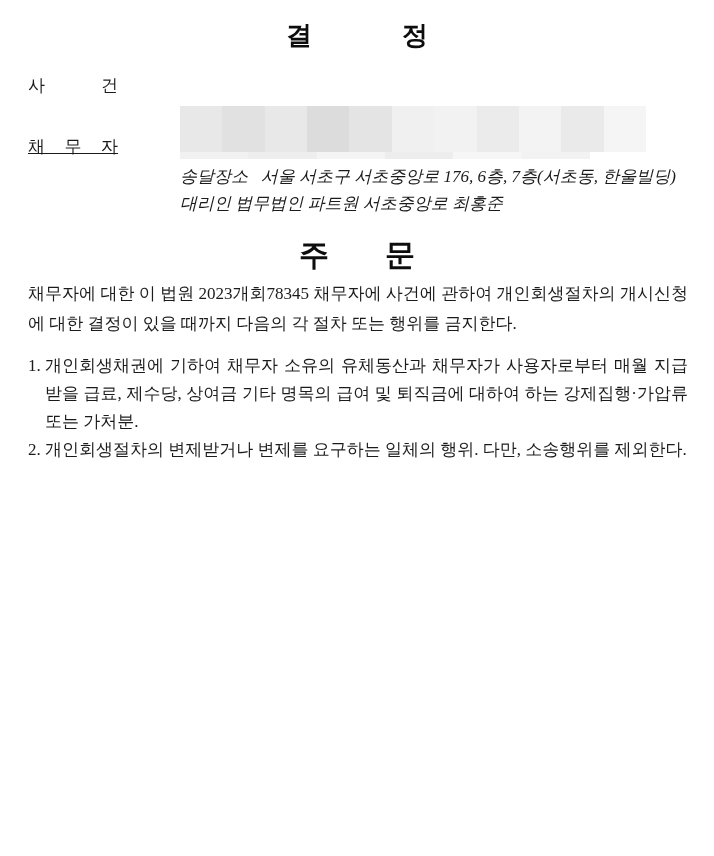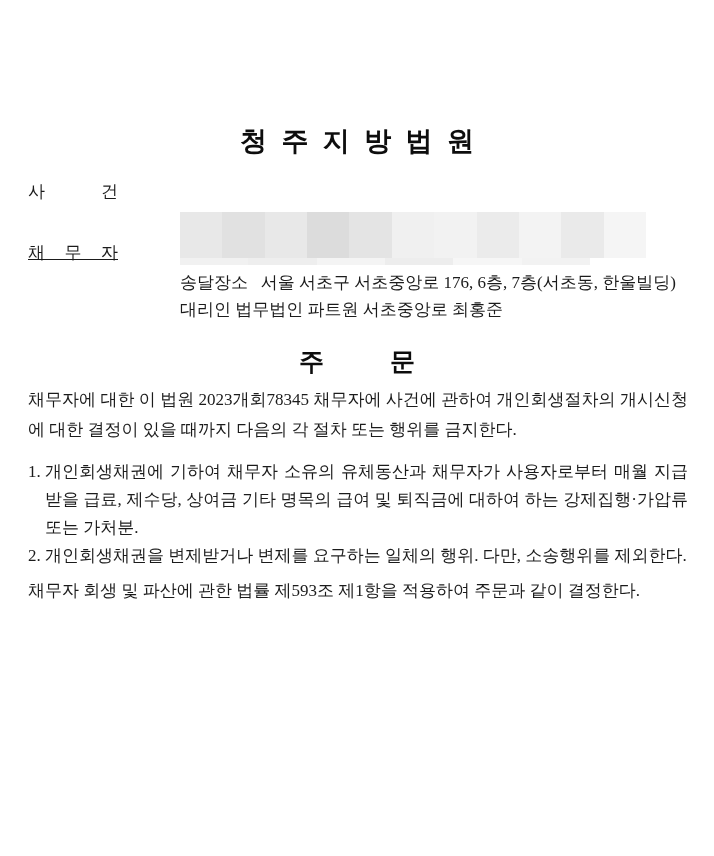--- a/index.html
+++ b/index.html
@@ -72,27 +72,27 @@
   .redaction { margin-left: 62px; width: 466px; }
   .redaction-main { display: flex; height: 46px; }
   .redaction-sub { display: flex; height: 7px; width: 88%; }
   .rb { flex: 1 1 auto; }
 
   .address-block {
     margin: 4px 26px 0 180px;
     line-height: 27px;
     text-align: justify;
   }
-  .address-line { white-space: pre-wrap; }
+  .address-line { white-space: pre-wrap; font-style: italic; }
 
   .section-head-wrap { margin-top: 22px; }
   .section-head {
     display: inline-block;
     width: 116px;
-    font-size: 25px;
+    font-size: 30px;
     line-height: 32px;
     text-align: justify;
     text-align-last: justify;
     white-space: nowrap;
   }
 
   .para {
     margin: 8px 26px 0 28px;
     line-height: 30px;
     text-align: justify;
@@ -116,24 +116,24 @@
     margin: 6px 26px 0 28px;
     line-height: 30px;
     text-align: justify;
   }
 </style>
 </head>
 <body>
 
 <div class="page">
 
-  <div class="title-wrap center">
-    <span class="court-title heading">청 주 지 방 법 원</span>
+
+  <div class="subtitle-wrap center">
+    <span class="doc-subtitle heading">결 정</span>
   </div>
-
 
   <div class="fields">
 
     <div class="field-row">
       <span class="field-label">사 건</span>
     </div>
 
     <div class="field-row">
       <span class="field-label">채 무 자</span>
       <div class="redaction" style="margin-left:62px">
@@ -174,20 +174,19 @@
 
   <div class="para">채무자에 대한 이 법원 2023개회78345 채무자에 사건에 관하여 개인회생절차의 개시신청에 대한 결정이 있을 때까지 다음의 각 절차 또는 행위를 금지한다.</div>
 
   <div class="order-list">
     <div class="order-item">
       <span class="item-no">1.</span>
       <span>개인회생채권에 기하여 채무자 소유의 유체동산과 채무자가 사용자로부터 매월 지급받을 급료, 제수당, 상여금 기타 명목의 급여 및 퇴직금에 대하여 하는 강제집행·가압류 또는 가처분.</span>
     </div>
     <div class="order-item">
       <span class="item-no">2.</span>
-      <span>개인회생채권을 변제받거나 변제를 요구하는 일체의 행위. 다만, 소송행위를 제외한다.</span>
+      <span>개인회생절차의 변제받거나 변제를 요구하는 일체의 행위. 다만, 소송행위를 제외한다.</span>
     </div>
   </div>
 
 
-  <div class="para reason-para">채무자 회생 및 파산에 관한 법률 제593조 제1항을 적용하여 주문과 같이 결정한다.</div>
 
 </div>
 
 </body></html>

